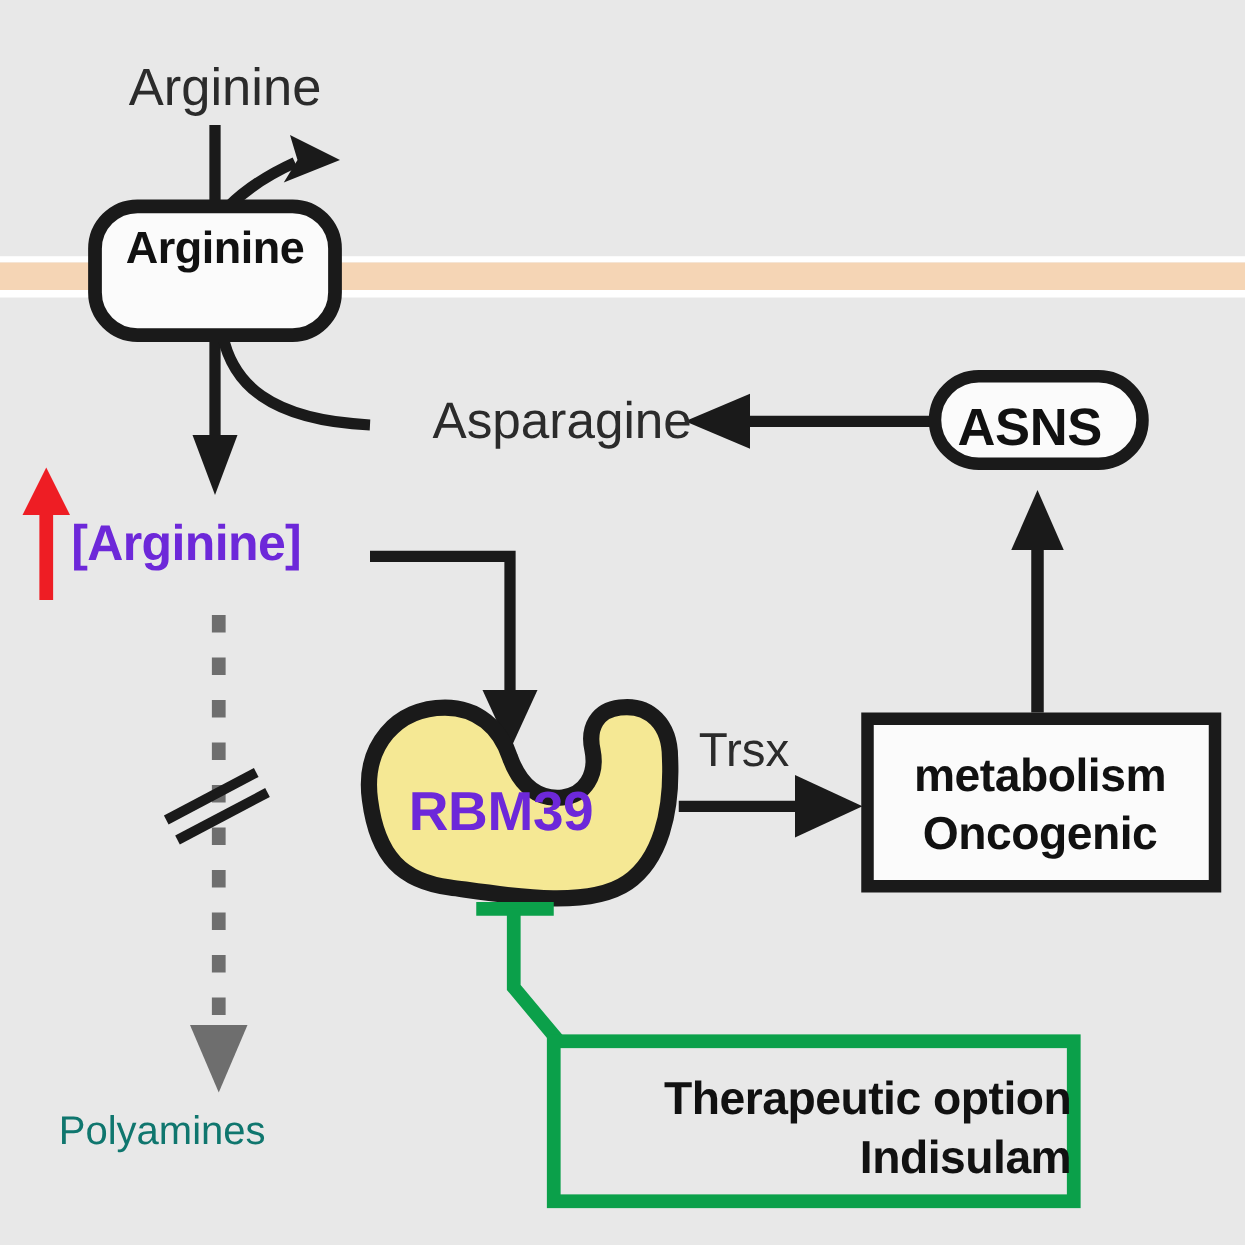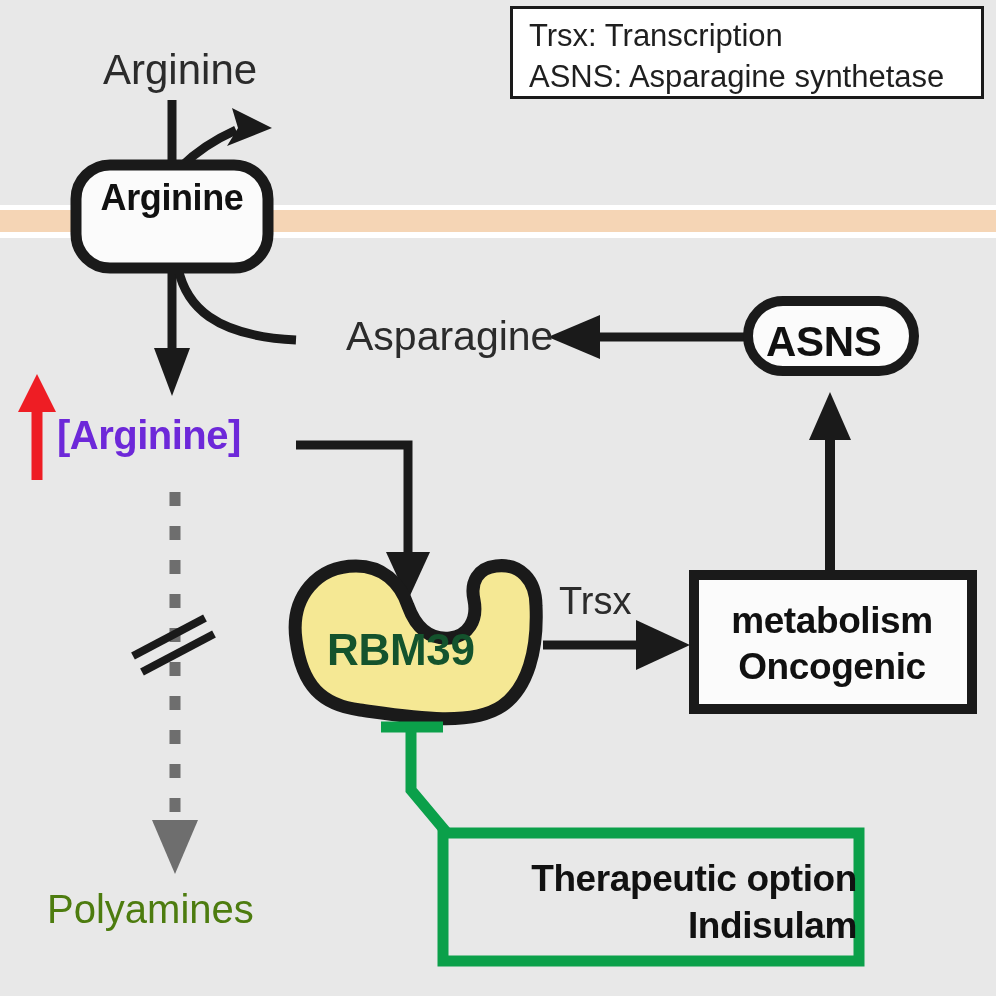--- a/index.html
+++ b/index.html
@@ -45,27 +45,27 @@
     color: #6d28d9;
     letter-spacing: -0.5px;
   }
   .t-trsx {
     left: 559px; top: 582px;
     font-size: 38px; font-weight: 400;
     color: #2b2b2b;
   }
   .t-polyamines {
     left: 47px; top: 888px;
-    font-size: 40px; font-weight: 400;
-    color: #4d7c0f;
+    font-size: 32px; font-weight: 400;
+    color: #0f766e;
   }
   .t-rbm39 {
     left: 327px; top: 627px;
     font-size: 44px; font-weight: 700;
-    color: #14532d;
+    color: #6d28d9;
     letter-spacing: -0.3px;
   }
   .t-asns {
     left: 766px; top: 320px;
     font-size: 42px; font-weight: 700;
     color: #111111;
     letter-spacing: -0.3px;
   }
   .uptake-label {
     position: absolute;
@@ -199,24 +199,20 @@
 
     <rect x="748" y="301" width="166" height="70" rx="35" ry="35" fill="#fbfbfb" stroke="#1a1a1a" stroke-width="10"></rect>
 
     <rect x="76" y="165" width="192" height="103" rx="34" ry="34" fill="#fbfbfb" stroke="#1a1a1a" stroke-width="11"></rect>
 
     <rect x="694" y="575" width="278" height="134" fill="#fbfbfb" stroke="#1a1a1a" stroke-width="10"></rect>
 
     <rect x="443" y="833" width="416" height="128" fill="none" stroke="#0ba04a" stroke-width="11"></rect>
   </svg>
 
-  <div class="legend-box">
-    <div class="legend-line">Trsx: Transcription</div>
-    <div class="legend-line">ASNS: Asparagine synthetase</div>
-  </div>
 
   <div class="txt t-arginine-top">Arginine</div>
 
   <div class="uptake-label">
     <div>Arginine</div>
   </div>
 
   <div class="txt t-asparagine">Asparagine</div>
 
   <div class="txt t-arginine-conc">[Arginine]</div>

